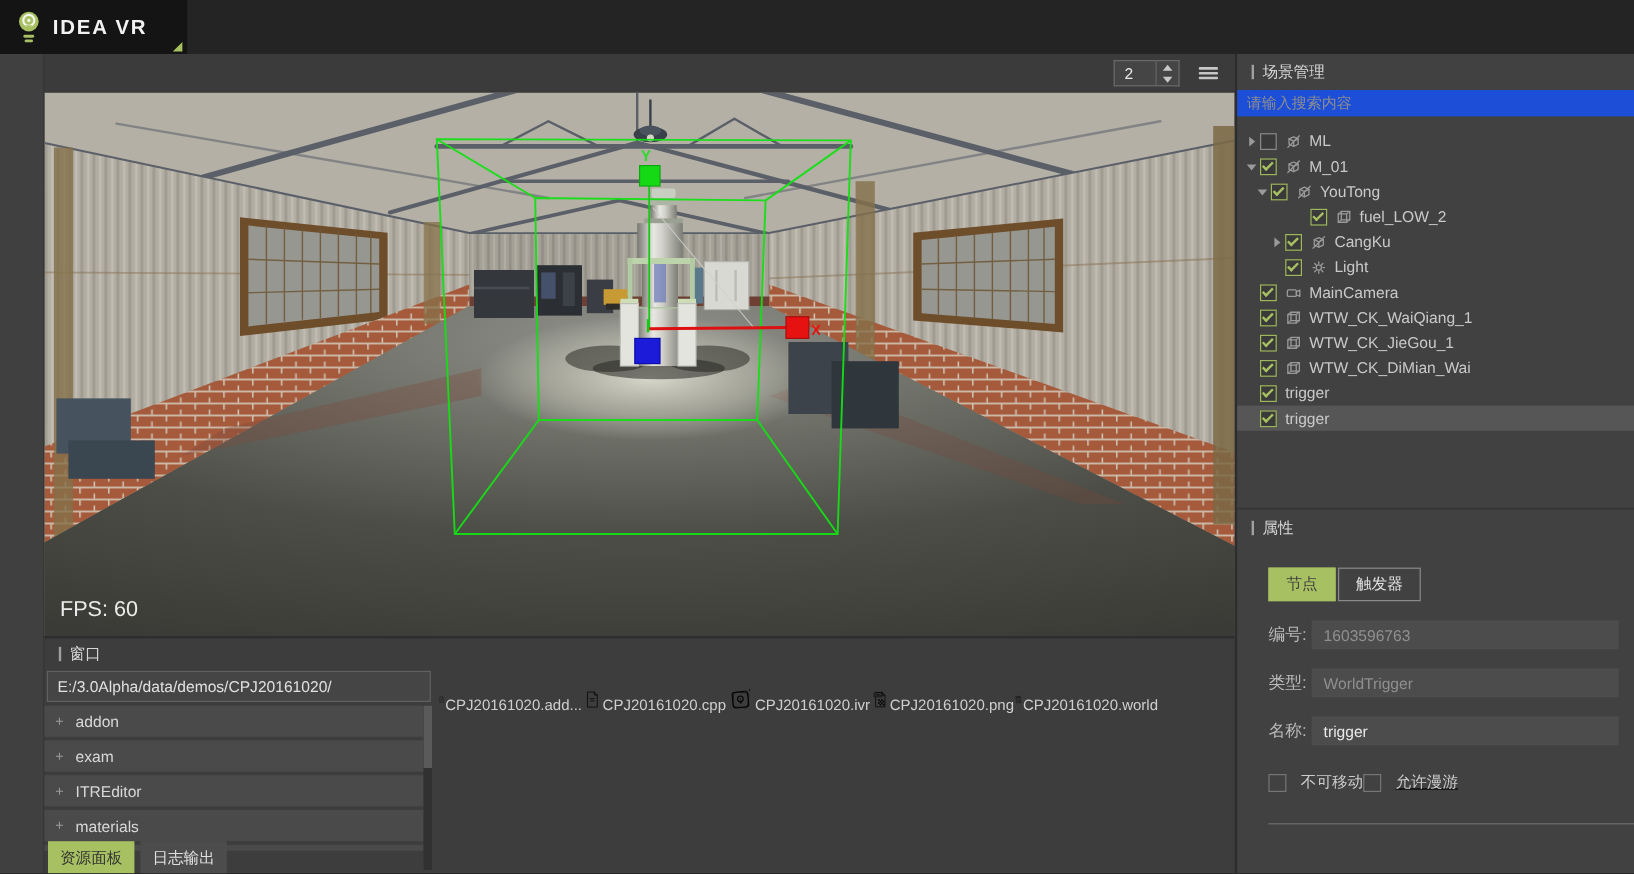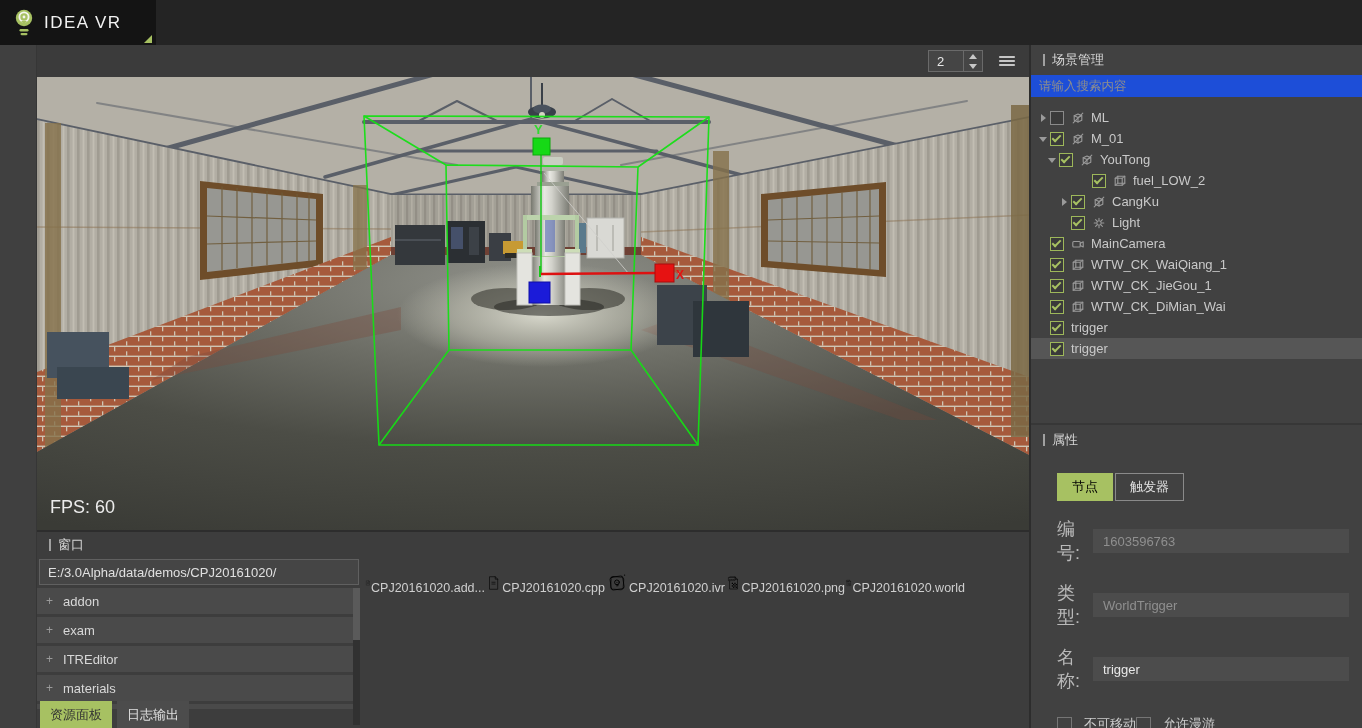--- a/index.html
+++ b/index.html
@@ -1,21 +1,21 @@
 <!DOCTYPE html>
 <html><head>
 <meta charset="utf-8">
 <style>
   html,body{margin:0;padding:0;background:#1a1a1a;font-family:"Liberation Sans",sans-serif;}
   #app{position:relative;width:1362px;height:728px;background:#3d3d3d;overflow:hidden;user-select:none;}
 
   
   .titlebar{position:absolute;left:0;top:0;width:1362px;height:45px;background:#242424;}
   .logo{position:absolute;left:0;top:0;width:156px;height:45px;background:#141414;display:flex;align-items:center;gap:9px;padding-left:13px;box-sizing:border-box;}
-  .logo-text{color:#f2f2f2;font-size:17px;font-weight:normal;letter-spacing:1.5px;}
+  .logo-text{color:#f2f2f2;font-size:17px;font-weight:bold;letter-spacing:1.5px;}
   .logo-tri{position:absolute;left:144px;top:35px;width:0;height:0;border-left:8px solid transparent;border-bottom:8px solid #a7c162;}
   .tools{position:absolute;left:592px;top:0;height:45px;display:flex;align-items:center;gap:19px;}
   .tool{width:26px;height:26px;color:#9a9a9a;cursor:pointer;}
   .tool.active{color:#a7c162;}
   .winbtns{position:absolute;right:6px;top:0;height:45px;display:flex;align-items:center;gap:8px;}
   .winbtn{width:26px;height:26px;color:#e3e3e3;cursor:pointer;}
 
   
   .sidebar{position:absolute;left:0;top:45px;width:37px;height:683px;background:#404040;border-right:1px solid #363636;box-sizing:border-box;display:flex;flex-direction:column;align-items:center;padding-top:9px;gap:27px;}
   .side-item{width:22px;height:22px;color:#8f8f8f;cursor:pointer;flex:none;}
@@ -72,23 +72,23 @@
   .arrow.collapsed::after{content:"";position:absolute;left:4px;top:7px;border-left:5px solid #9a9a9a;border-top:4px solid transparent;border-bottom:4px solid transparent;}
   .arrow.expanded::after{content:"";position:absolute;left:2px;top:9px;border-top:5px solid #9a9a9a;border-left:4px solid transparent;border-right:4px solid transparent;}
   .cb{width:12px;height:12px;border:1px solid #8a8a8a;background:#3a3a3a;flex:none;margin-right:7px;box-sizing:content-box;}
   .cb.on{border-color:#9db75a;}
   .cb.on::after{content:"";display:block;width:7px;height:3px;border-left:2px solid #a7c162;border-bottom:2px solid #a7c162;transform:rotate(-45deg);margin:2px 0 0 1px;}
   .ticon{width:14px;height:14px;color:#9a9a9a;margin-right:6px;flex:none;}
   .ticon svg{width:100%;height:100%;}
   .props-divider{height:2px;background:#373737;margin-top:64px;}
   .ptabs{display:flex;margin:19px 0 0 26px;gap:2px;}
   .ptab{height:28px;padding:0 14px;display:flex;align-items:center;font-size:13px;border:1px solid #8a8a8a;color:#e0e0e0;cursor:pointer;box-sizing:border-box;}
-  .ptab.active{background:#a7c162;color:#000000;border-color:#a7c162;}
+  .ptab.active{background:#a7c162;color:#404040;border-color:#a7c162;}
   .prow{display:flex;align-items:center;margin:16px 0 0 26px;}
-  .plabel{width:36px;color:#b9b9b9;font-size:18px;flex:none;}
+  .plabel{width:36px;color:#b9b9b9;font-size:14px;flex:none;}
   .pinput{width:246px;height:24px;background:#4c4c4c;display:flex;align-items:center;padding-left:10px;font-size:13px;color:#e8e8e8;cursor:text;}
   .pinput.muted,.prow.muted .pinput{color:#8f8f8f;}
   .pcbs{display:flex;margin:22px 0 0 26px;}
   .pcb-group{display:flex;align-items:center;cursor:pointer;}
   .pcb-group + .pcb-group{text-decoration:underline;}
   .pcb{width:13px;height:13px;border:1px solid #757575;background:#414141;margin-right:12px;}
   .pcb-label{color:#cccccc;font-size:13px;}
   .pdivider{border-top:1px solid #6f6f6f;margin:25px 24px 0 26px;}
 </style>
 </head>

